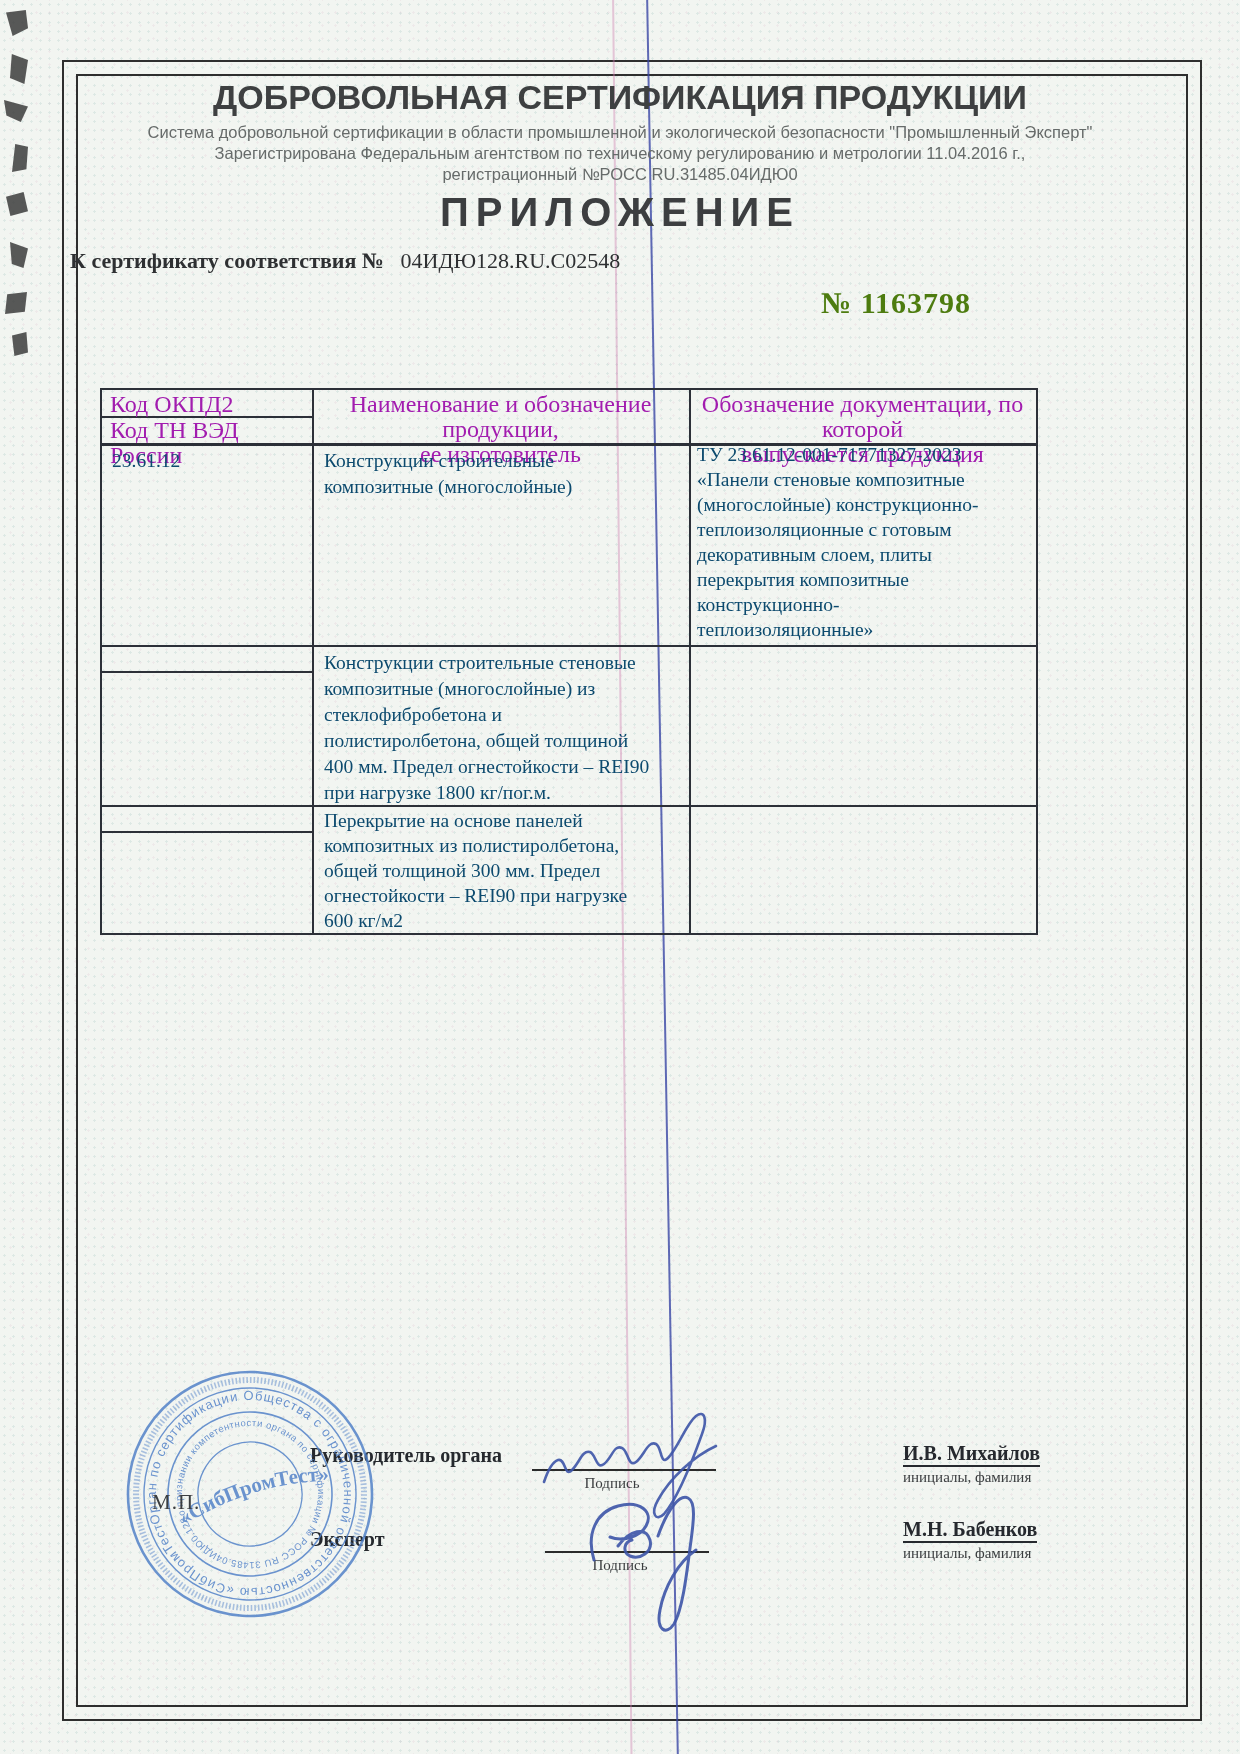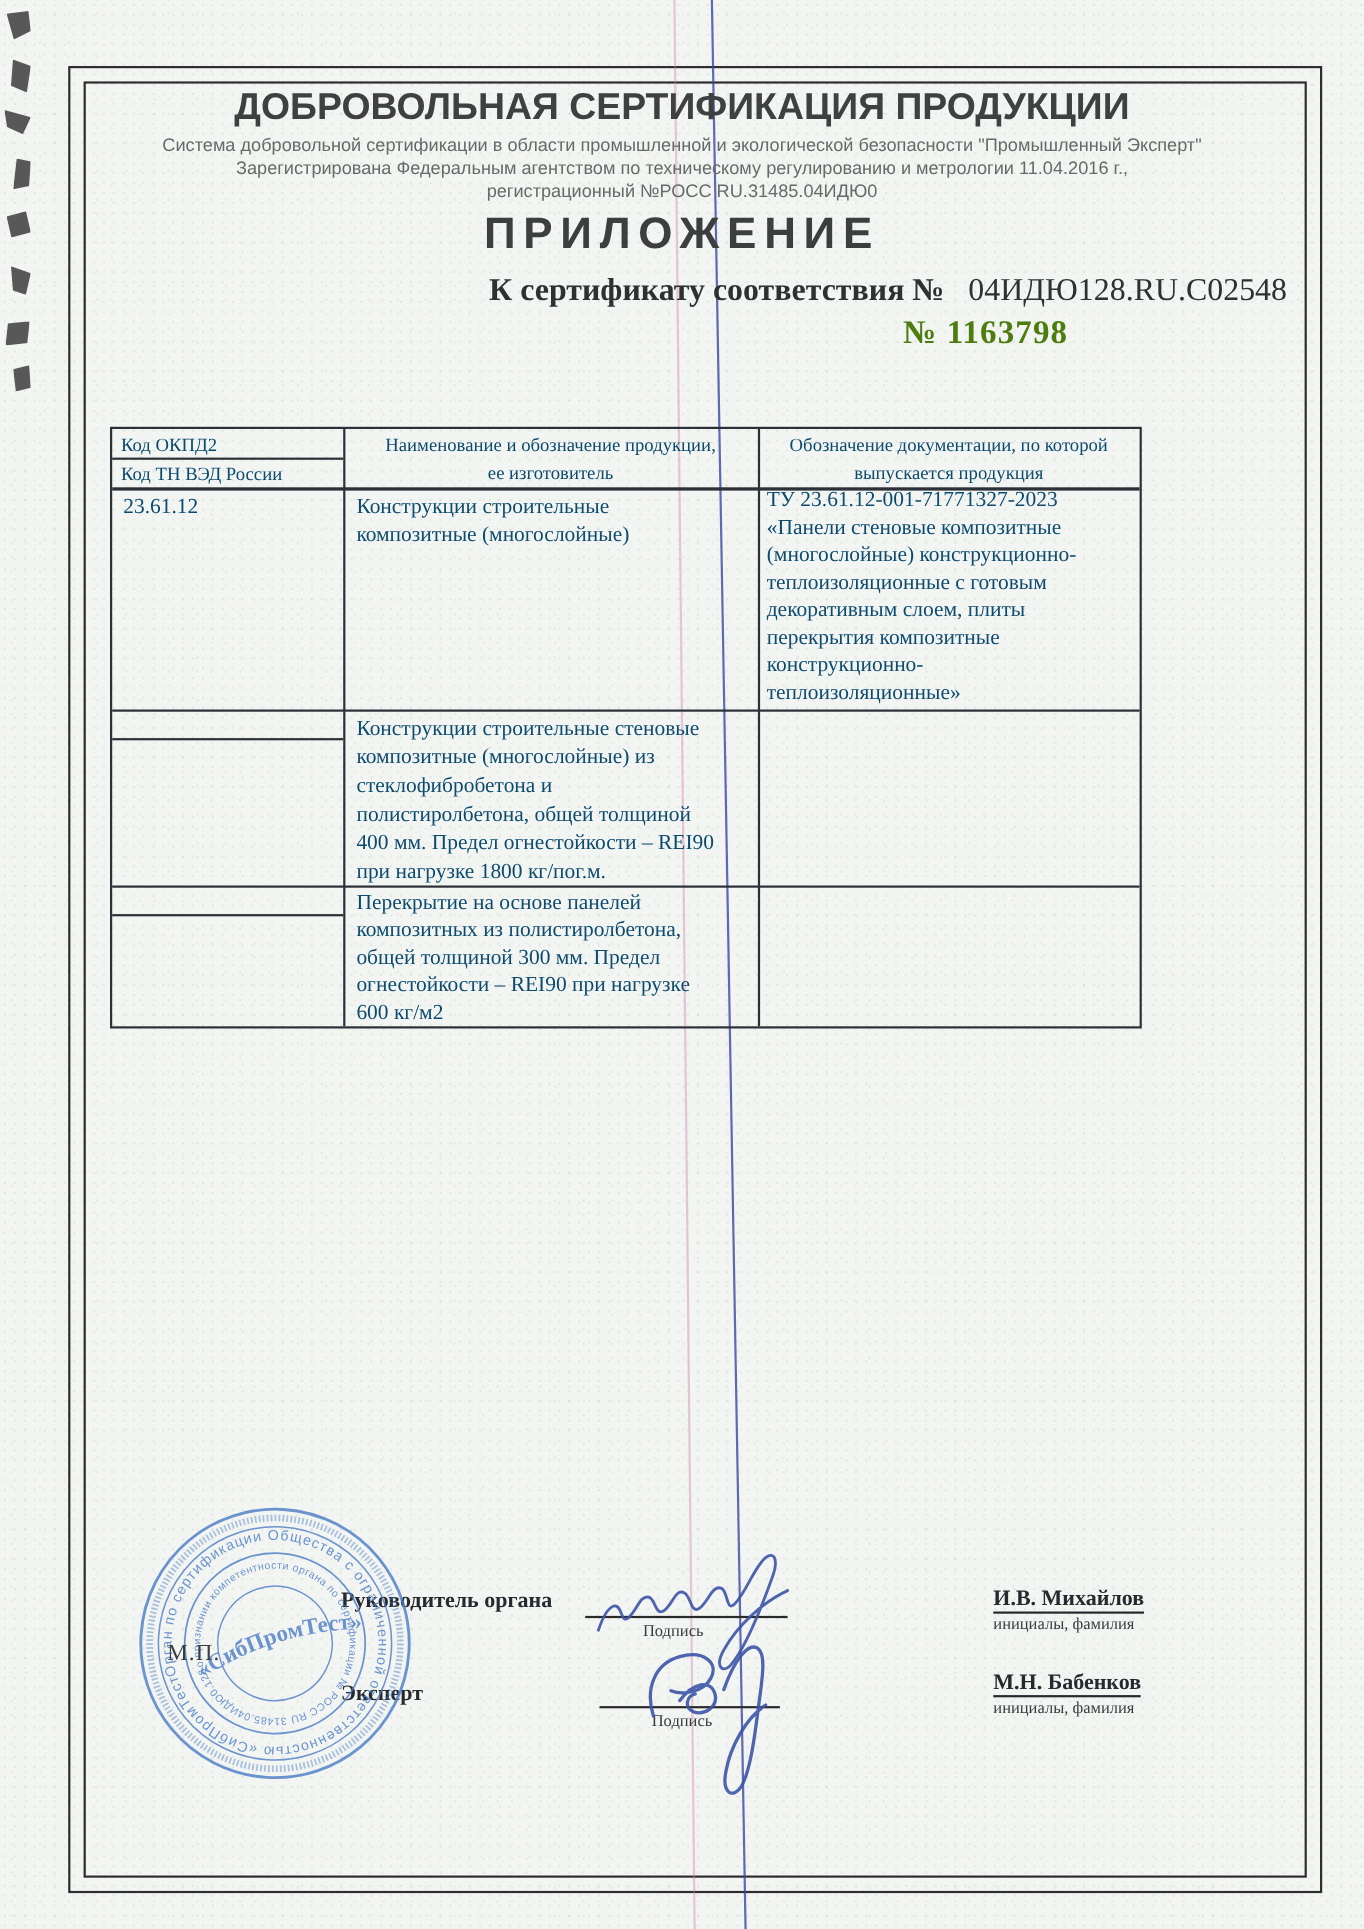--- a/index.html
+++ b/index.html
@@ -23,28 +23,28 @@
   .fold-pink{left:612px;top:-10px;width:1.6px;height:1780px;background:rgba(205,125,175,.4);transform:rotate(-.6deg);transform-origin:top center;}
   
   .edge-mark{position:absolute;background:#3c3c3c;opacity:.85;}
   
   .doc-title{left:80px;top:78px;width:1080px;text-align:center;
     font-family:"Liberation Sans",sans-serif;font-weight:bold;font-size:34px;color:#3e4041;letter-spacing:0;}
   .subtitle{left:70px;top:122px;width:1100px;text-align:center;
     font-family:"Liberation Sans",sans-serif;font-size:16.5px;line-height:21px;color:#666b6a;}
   .appendix{left:80px;top:190px;width:1080px;text-align:center;
     font-family:"Liberation Sans",sans-serif;font-weight:bold;font-size:40px;letter-spacing:7px;color:#3c3e40;}
-  .certline{left:70px;top:248px;width:1100px;text-align:right;font-size:29px;color:#2e3032;}
+  .certline{left:70px;top:248px;width:1100px;text-align:left;font-size:22px;color:#2e3032;}
   .certline .lbl{font-weight:bold;}
   .blanknum{left:821px;top:286px;width:230px;font-size:30px;font-weight:bold;color:#4d7c0f;letter-spacing:1px;}
   
   .tbl{left:100px;top:388px;width:938px;height:547px;border:2px solid #2c3038;box-sizing:border-box;}
   .tl{background:#2c3038;position:absolute;}
   .cell{position:absolute;font-size:19.5px;line-height:26px;color:#0c4a6e;white-space:pre-line;}
-  .hcell{position:absolute;font-size:17px;line-height:25px;color:#0c4a6e;text-align:center;white-space:pre-line;}
+  .hcell{position:absolute;font-size:24px;line-height:25px;color:#a21caf;text-align:center;white-space:pre-line;}
   
   .role{font-size:20px;font-weight:bold;color:#26292e;}
   .sigline{height:2px;background:#2b2b2b;}
   .caption{font-size:15px;color:#3a3d3f;text-align:center;}
   .person{font-size:20px;font-weight:bold;color:#26292e;border-bottom:2px solid #26292e;padding-bottom:1px;}
   .person-cap{font-size:15px;color:#3a3d3f;}
   .mp{font-size:21px;color:#3b3e40;letter-spacing:1px;text-align:right;}
   svg{position:absolute;left:0;top:0;}
   .stamp-svg{left:118px;top:1362px;}
 </style>

